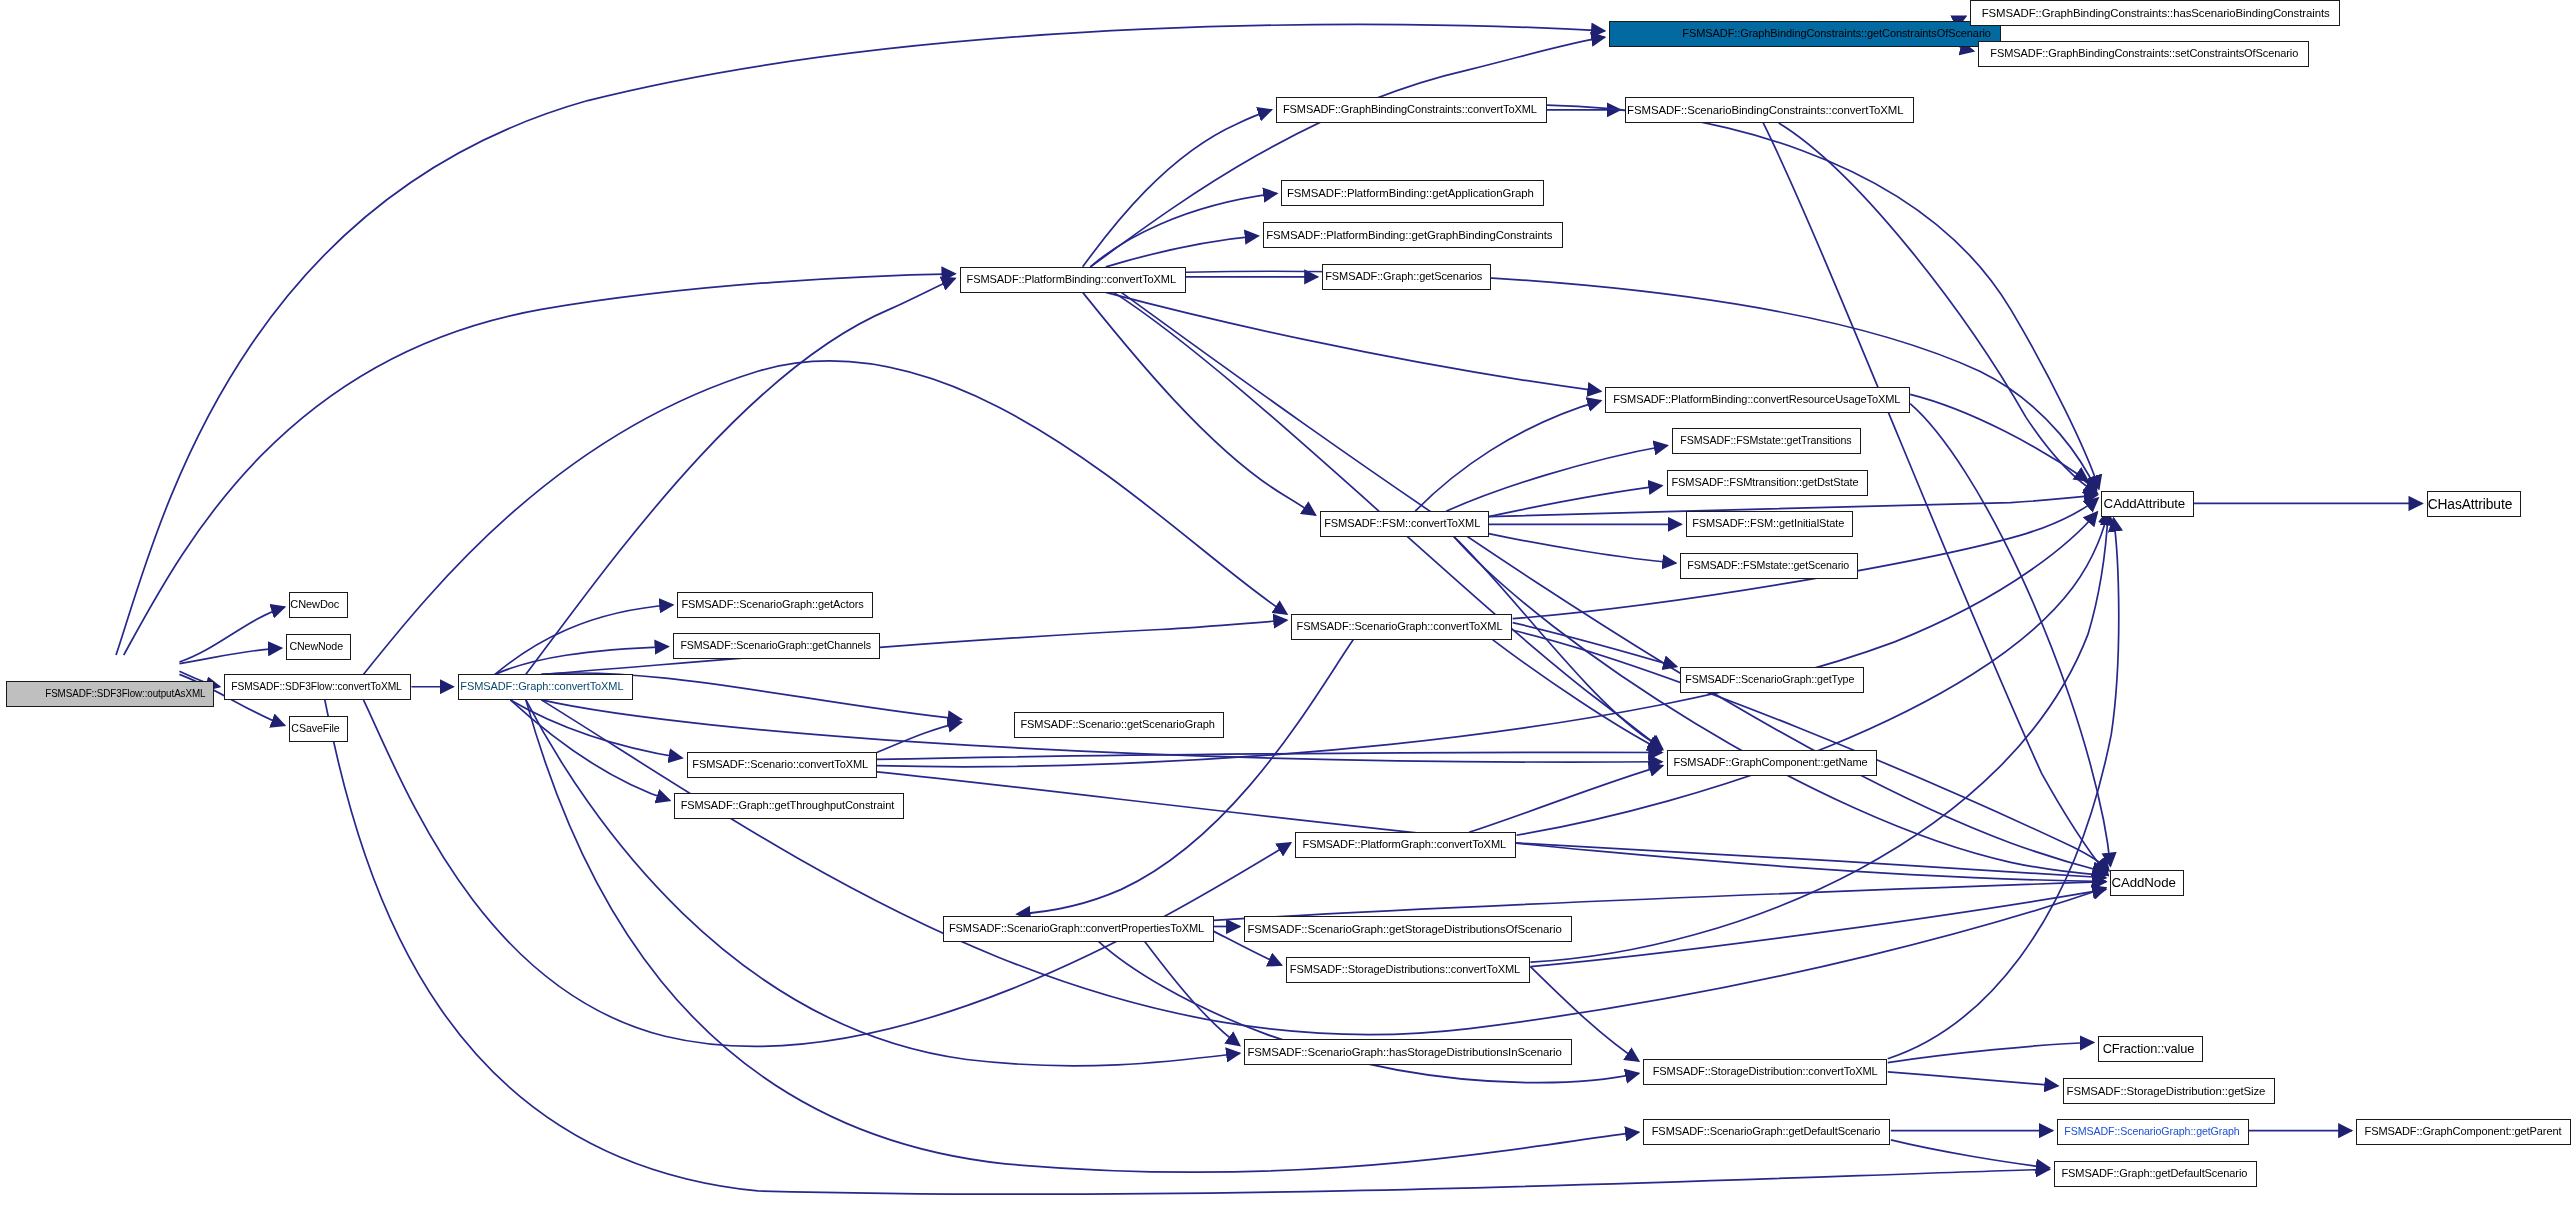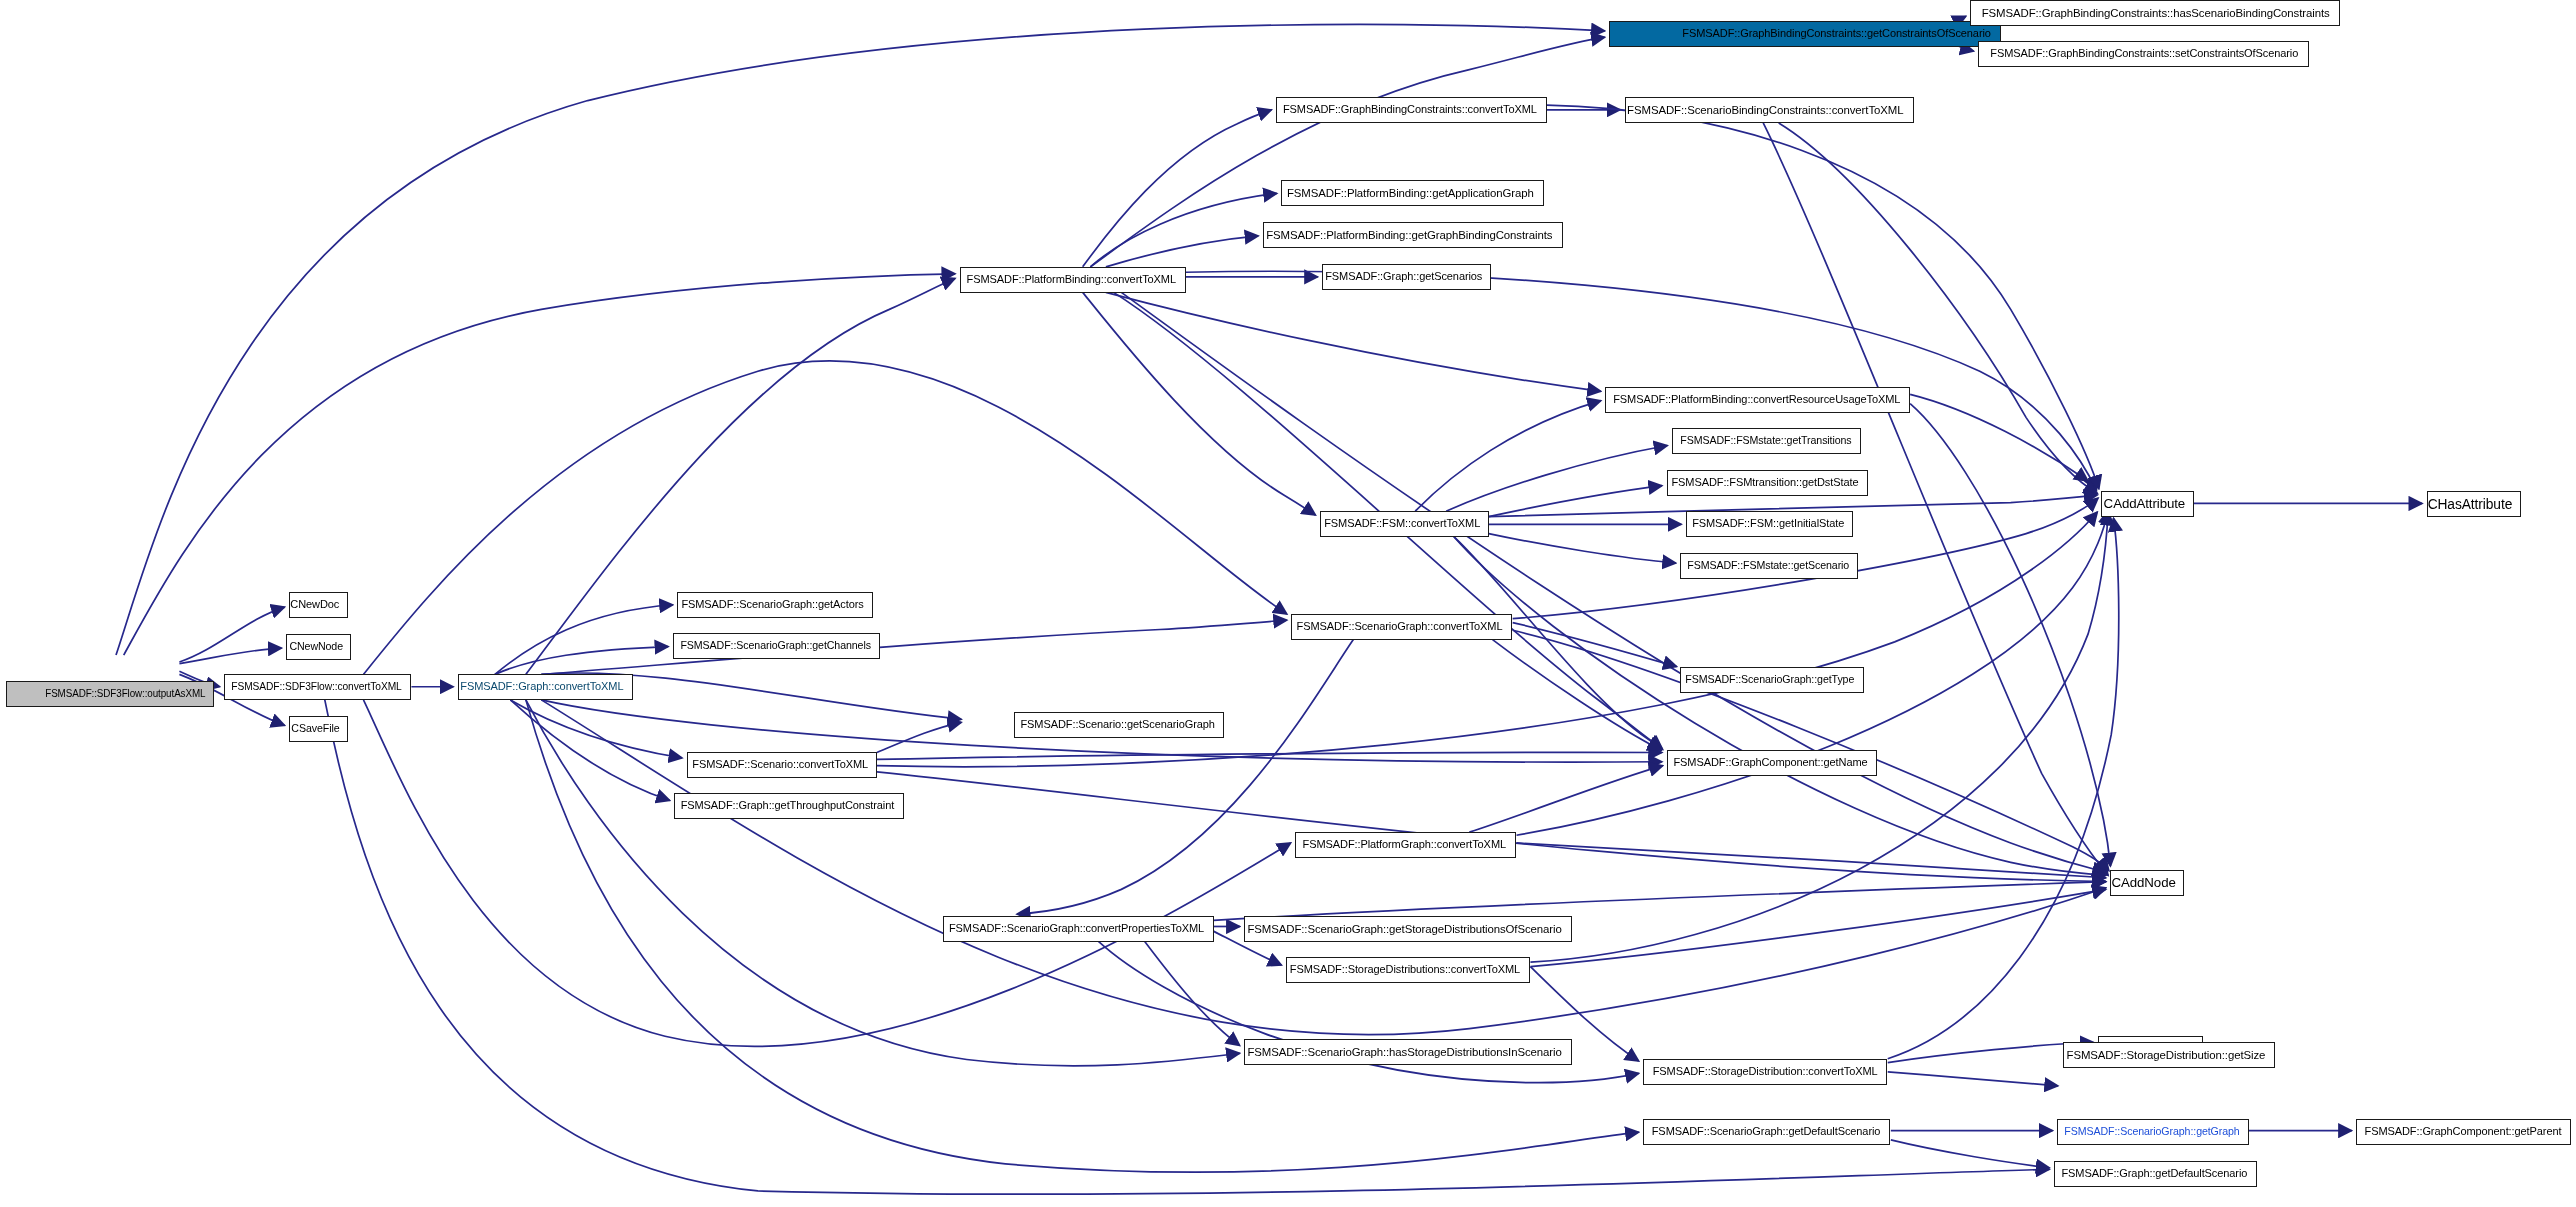--- a/index.html
+++ b/index.html
@@ -236,21 +236,21 @@
     </div>
     <div class="gnode" style="left: 1244px; top: 1039px; width: 328px; height: 25.5px; background: rgb(255, 255, 255); border-color: rgb(26, 26, 26); color: rgb(0, 0, 0);">
       <span class="lbl" style="font-size: 11.6px;">FSMSADF::ScenarioGraph::hasStorageDistributionsInScenario</span>
     </div>
     <div class="gnode" style="left: 1643px; top: 1059px; width: 244px; height: 25.5px; background: rgb(255, 255, 255); border-color: rgb(26, 26, 26); color: rgb(0, 0, 0);">
       <span class="lbl" style="font-size: 11.2px;">FSMSADF::StorageDistribution::convertToXML</span>
     </div>
     <div class="gnode" style="left: 2098px; top: 1036px; width: 105px; height: 25.5px; background: rgb(255, 255, 255); border-color: rgb(26, 26, 26); color: rgb(0, 0, 0);">
       <span class="lbl" style="font-size: 13px;">CFraction::value</span>
     </div>
-    <div class="gnode" style="left: 2063px; top: 1042px; width: 212px; height: 25.5px; background: rgb(255, 255, 255); border-color: rgb(26, 26, 26); color: rgb(0, 0, 0);">
+    <div class="gnode" style="left: 2063px; top: 1078px; width: 212px; height: 25.5px; background: rgb(255, 255, 255); border-color: rgb(26, 26, 26); color: rgb(0, 0, 0);">
       <span class="lbl" style="font-size: 11.6px;">FSMSADF::StorageDistribution::getSize</span>
     </div>
     <div class="gnode" style="left: 1643px; top: 1119px; width: 247px; height: 25.5px; background: rgb(255, 255, 255); border-color: rgb(26, 26, 26); color: rgb(0, 0, 0);">
       <span class="lbl" style="font-size: 11.2px;">FSMSADF::ScenarioGraph::getDefaultScenario</span>
     </div>
     <div class="gnode" style="left: 2057px; top: 1119px; width: 192px; height: 25.5px; background: rgb(255, 255, 255); border-color: rgb(26, 26, 26); color: #1d4ed8;">
       <span class="lbl" style="font-size: 10.8px;">FSMSADF::ScenarioGraph::getGraph</span>
     </div>
     <div class="gnode" style="left: 2054px; top: 1161px; width: 203px; height: 25.5px; background: rgb(255, 255, 255); border-color: rgb(26, 26, 26); color: rgb(0, 0, 0);">
       <span class="lbl" style="font-size: 11.2px;">FSMSADF::Graph::getDefaultScenario</span>

